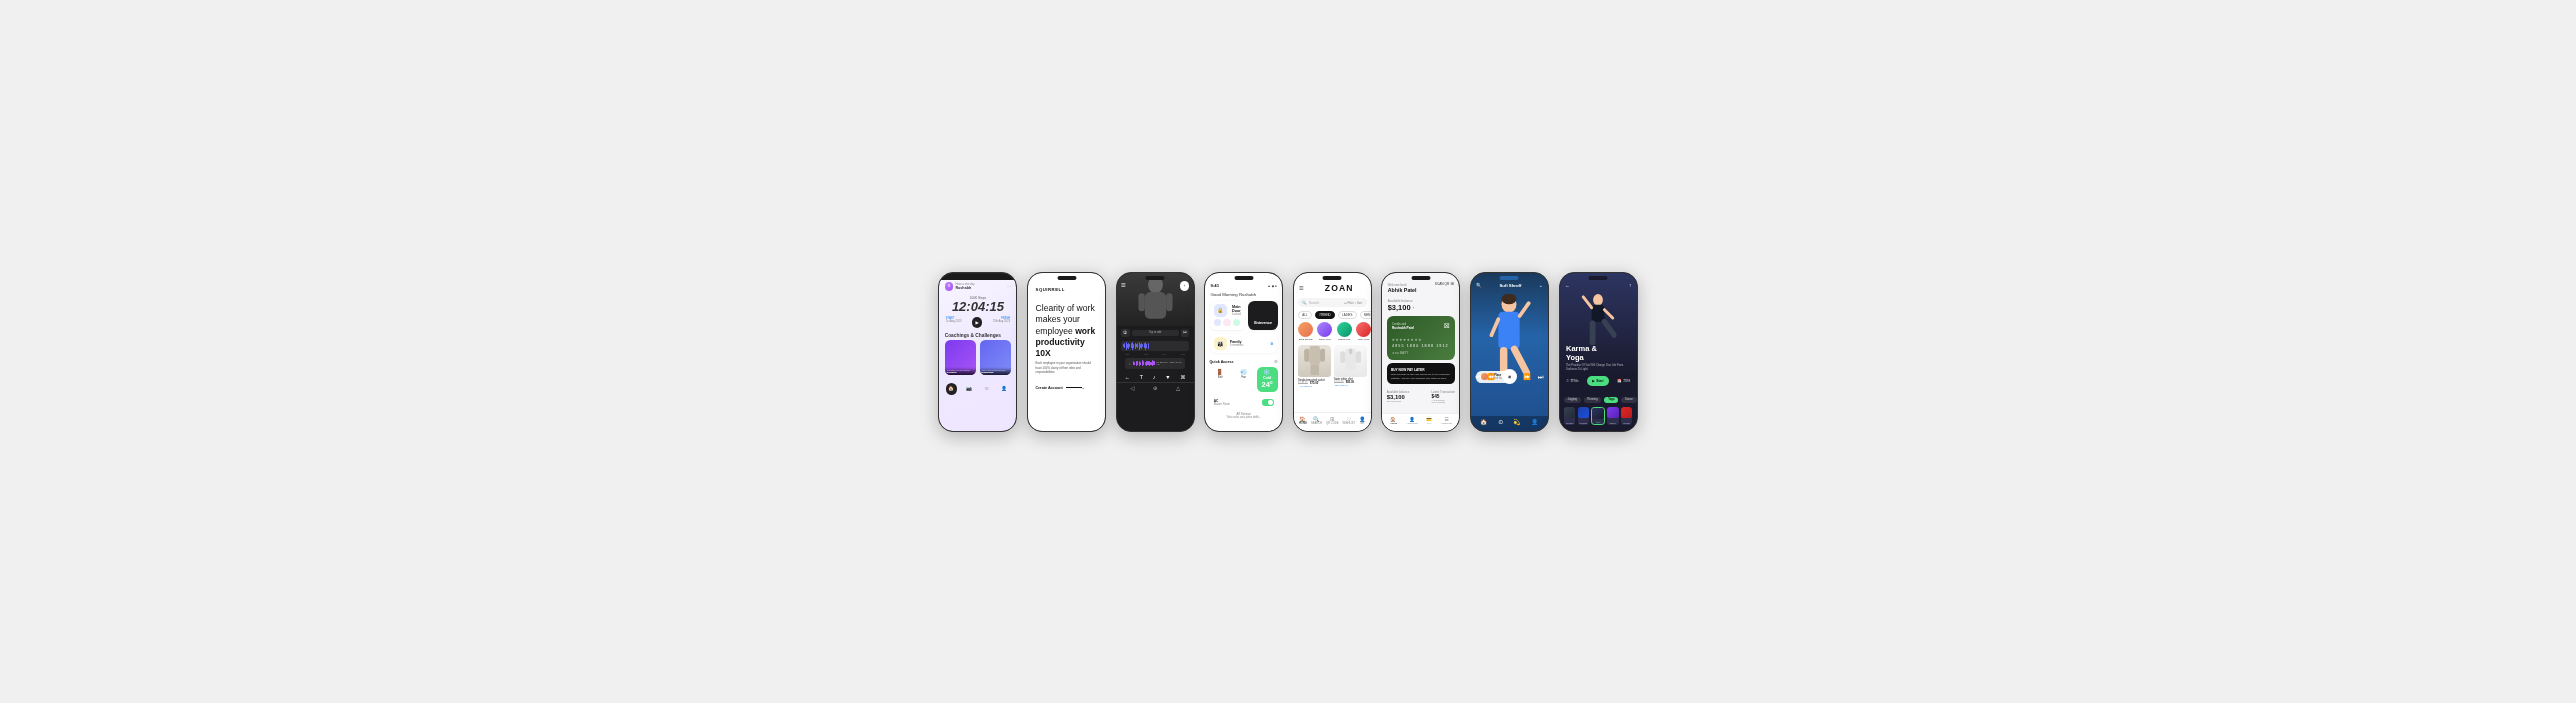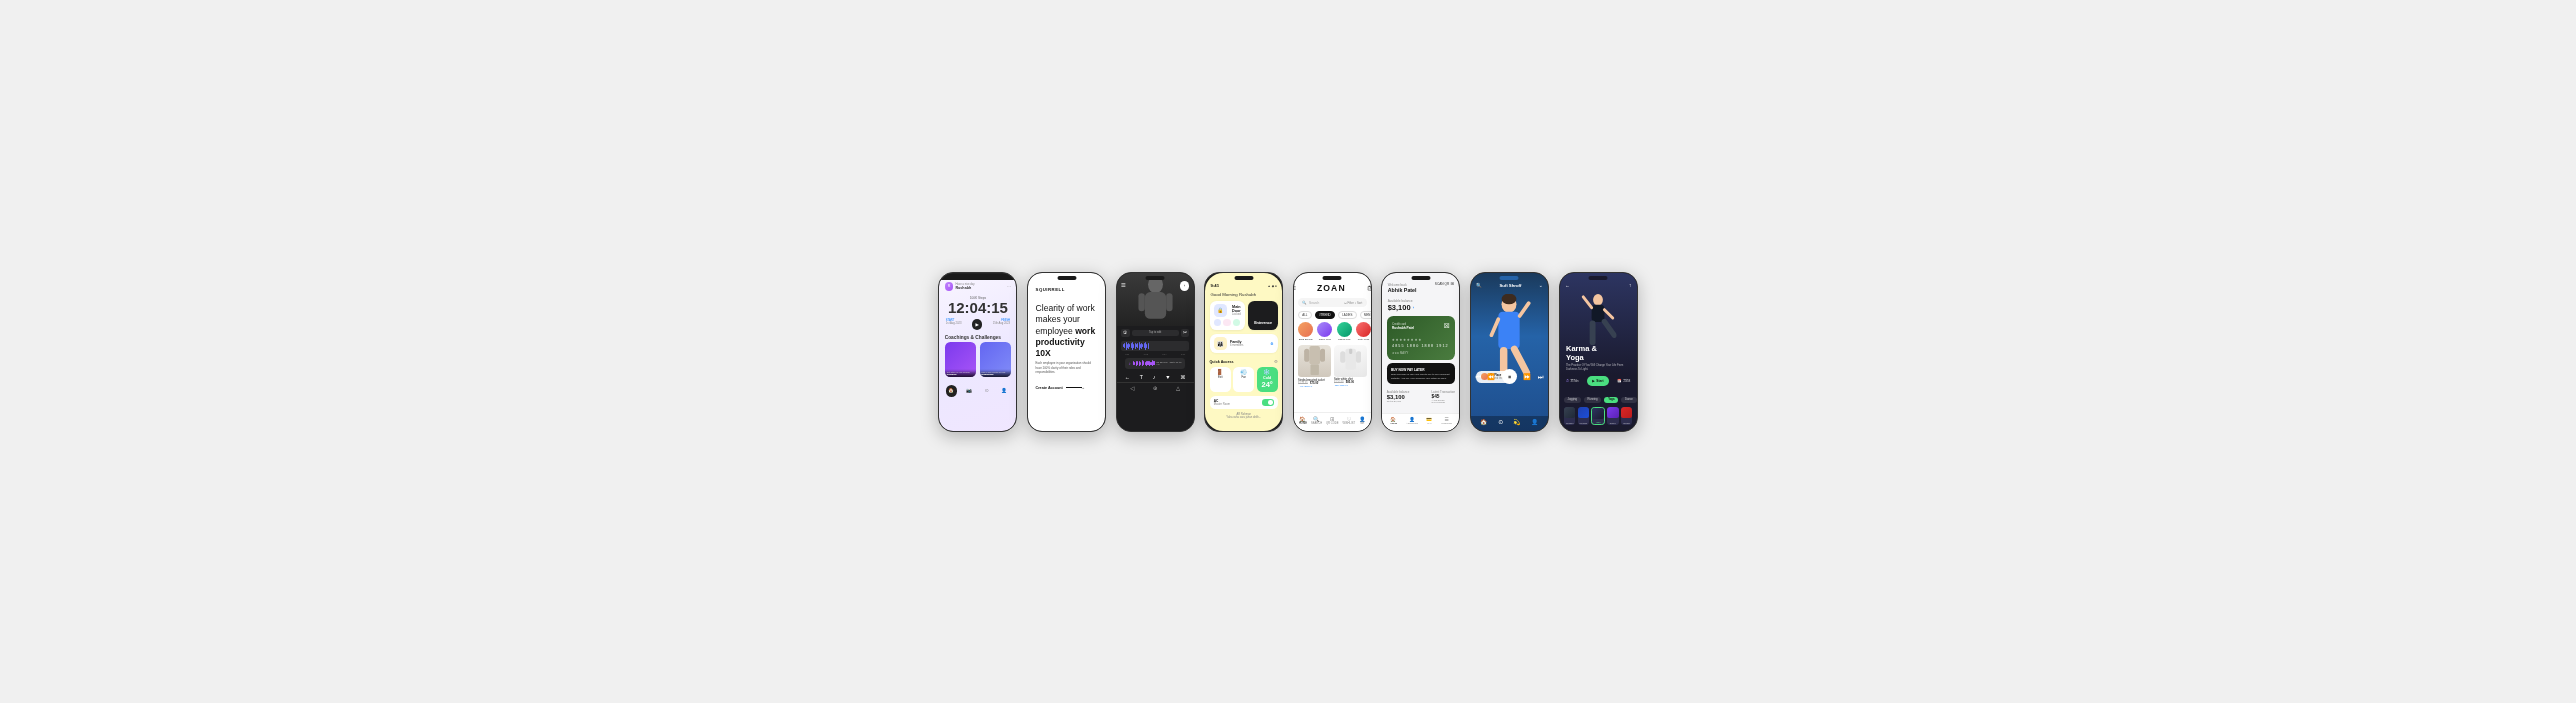--- a/index.html
+++ b/index.html
@@ -74,21 +74,21 @@
       color: white;
     }
     .phone1 .user-info { flex: 1; }
     .phone1 .user-greeting { font-size: 2.7px; color: #888; }
     .phone1 .user-name { font-size: 3.7px; font-weight: 600; color: #333; }
     .phone1 .steps-section {
       text-align: center;
       padding: 3.2px 5.3px 2.1px;
     }
     .phone1 .steps-label { font-size: 3.2px; color: #666; }
-    .phone1 .steps-time { font-size: 15px; font-weight: 700; color: #333; line-height: 1; }
+    .phone1 .steps-time { font-size: 13px; font-weight: 700; color: #333; line-height: 1; font-style: italic; }
     .phone1 .date-range {
       display: flex;
       justify-content: space-between;
       padding: 2.1px 6.4px;
       font-size: 2.7px;
       color: #888;
     }
     .phone1 .play-btn {
       width: 10.7px;
       height: 10.7px;
@@ -340,22 +340,21 @@
       justify-content: space-around;
       padding: 3.2px 4.3px 5.3px;
       border-top: 0.3px solid #333;
     }
     .phone3 .bnav-icon { color: #aaa; font-size: 5.3px; }
 
     
     .phone4 .screen {
       width: 100%;
       height: 100%;
-      background: #fef9c3;
-      border-radius: 18px;
+      background: #ffffff;
     }
     .phone4 .header {
       padding: 10.7px 5.3px 3.2px;
       display: flex;
       justify-content: space-between;
       align-items: center;
     }
     .phone4 .time { font-size: 4.3px; font-weight: 600; color: #111; }
     .phone4 .status-icons { font-size: 3.2px; color: #333; }
     .phone4 .greeting { font-size: 4.3px; color: #333; padding: 1.1px 5.3px; }
@@ -466,21 +465,21 @@
     }
 
     
     .phone5 .screen {
       width: 100%;
       height: 100%;
       background: #ffffff;
     }
     .phone5 .header {
       display: flex;
-      justify-content: center;
+      justify-content: space-between;
       align-items: center;
       padding: 10.7px 5.3px 3.2px;
       gap: 21px;
     }
     .phone5 .menu-icon { font-size: 5.3px; color: #333; }
     .phone5 .brand-logo { font-size: 8.6px; font-weight: 800; letter-spacing: 1.1px; color: #111; }
     .phone5 .bag-icon { font-size: 5.3px; color: #333; }
     .phone5 .search-bar {
       margin: 2.1px 4.3px;
       background: #f5f5f5;

